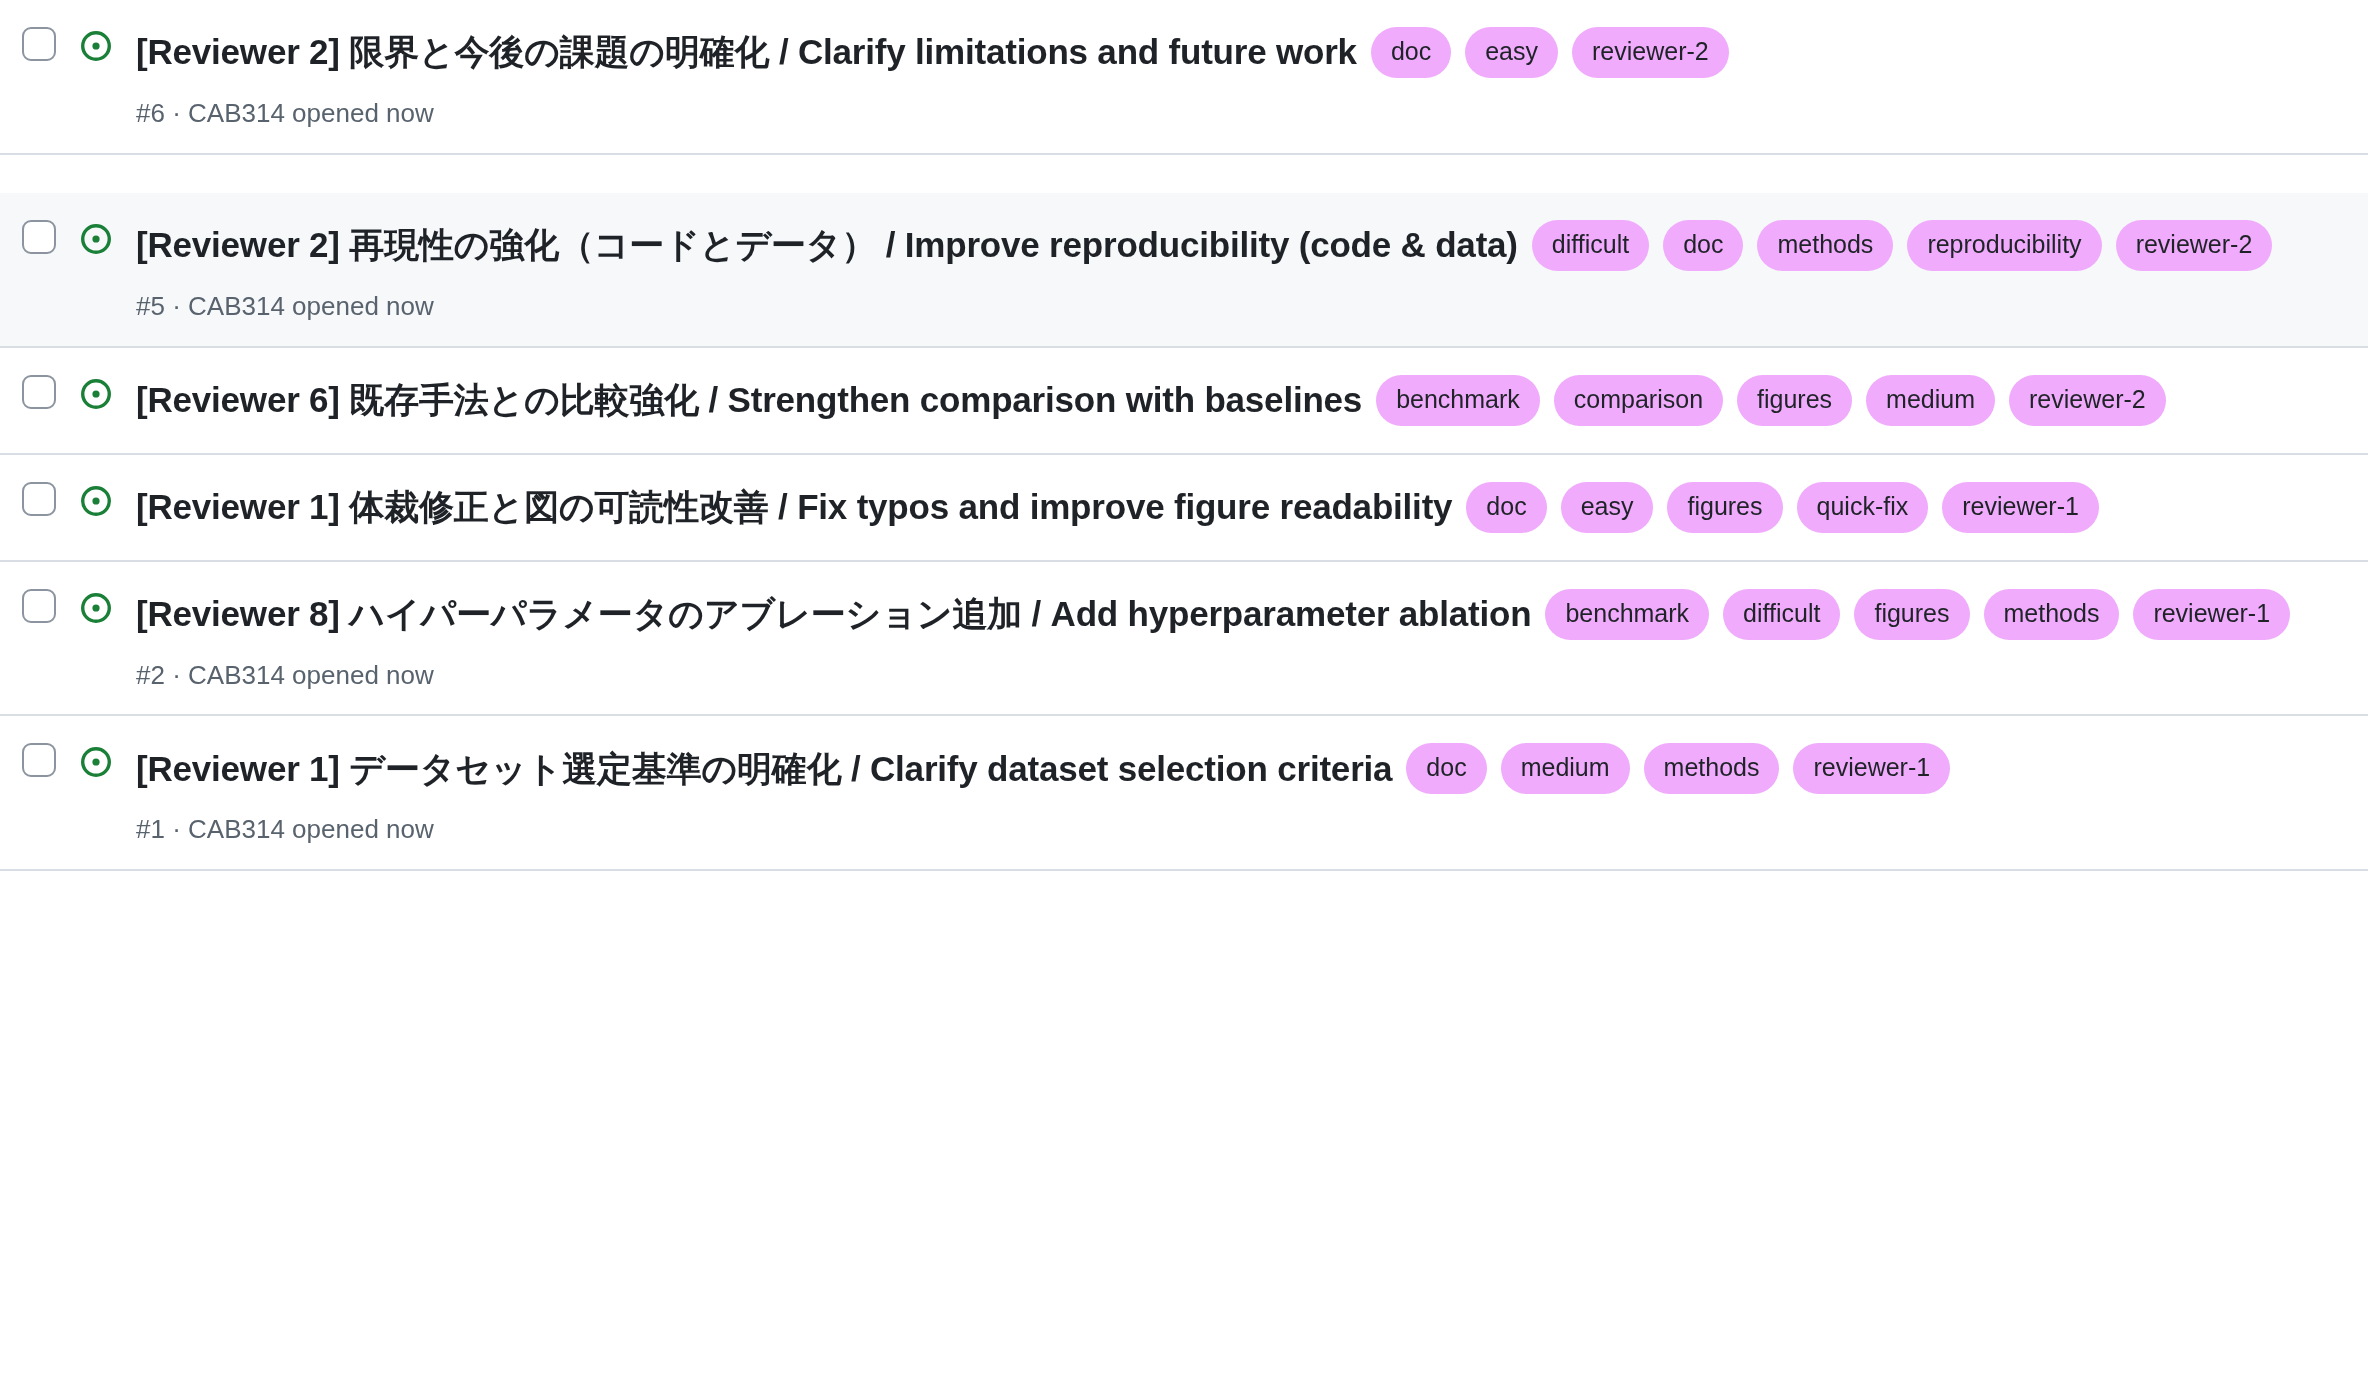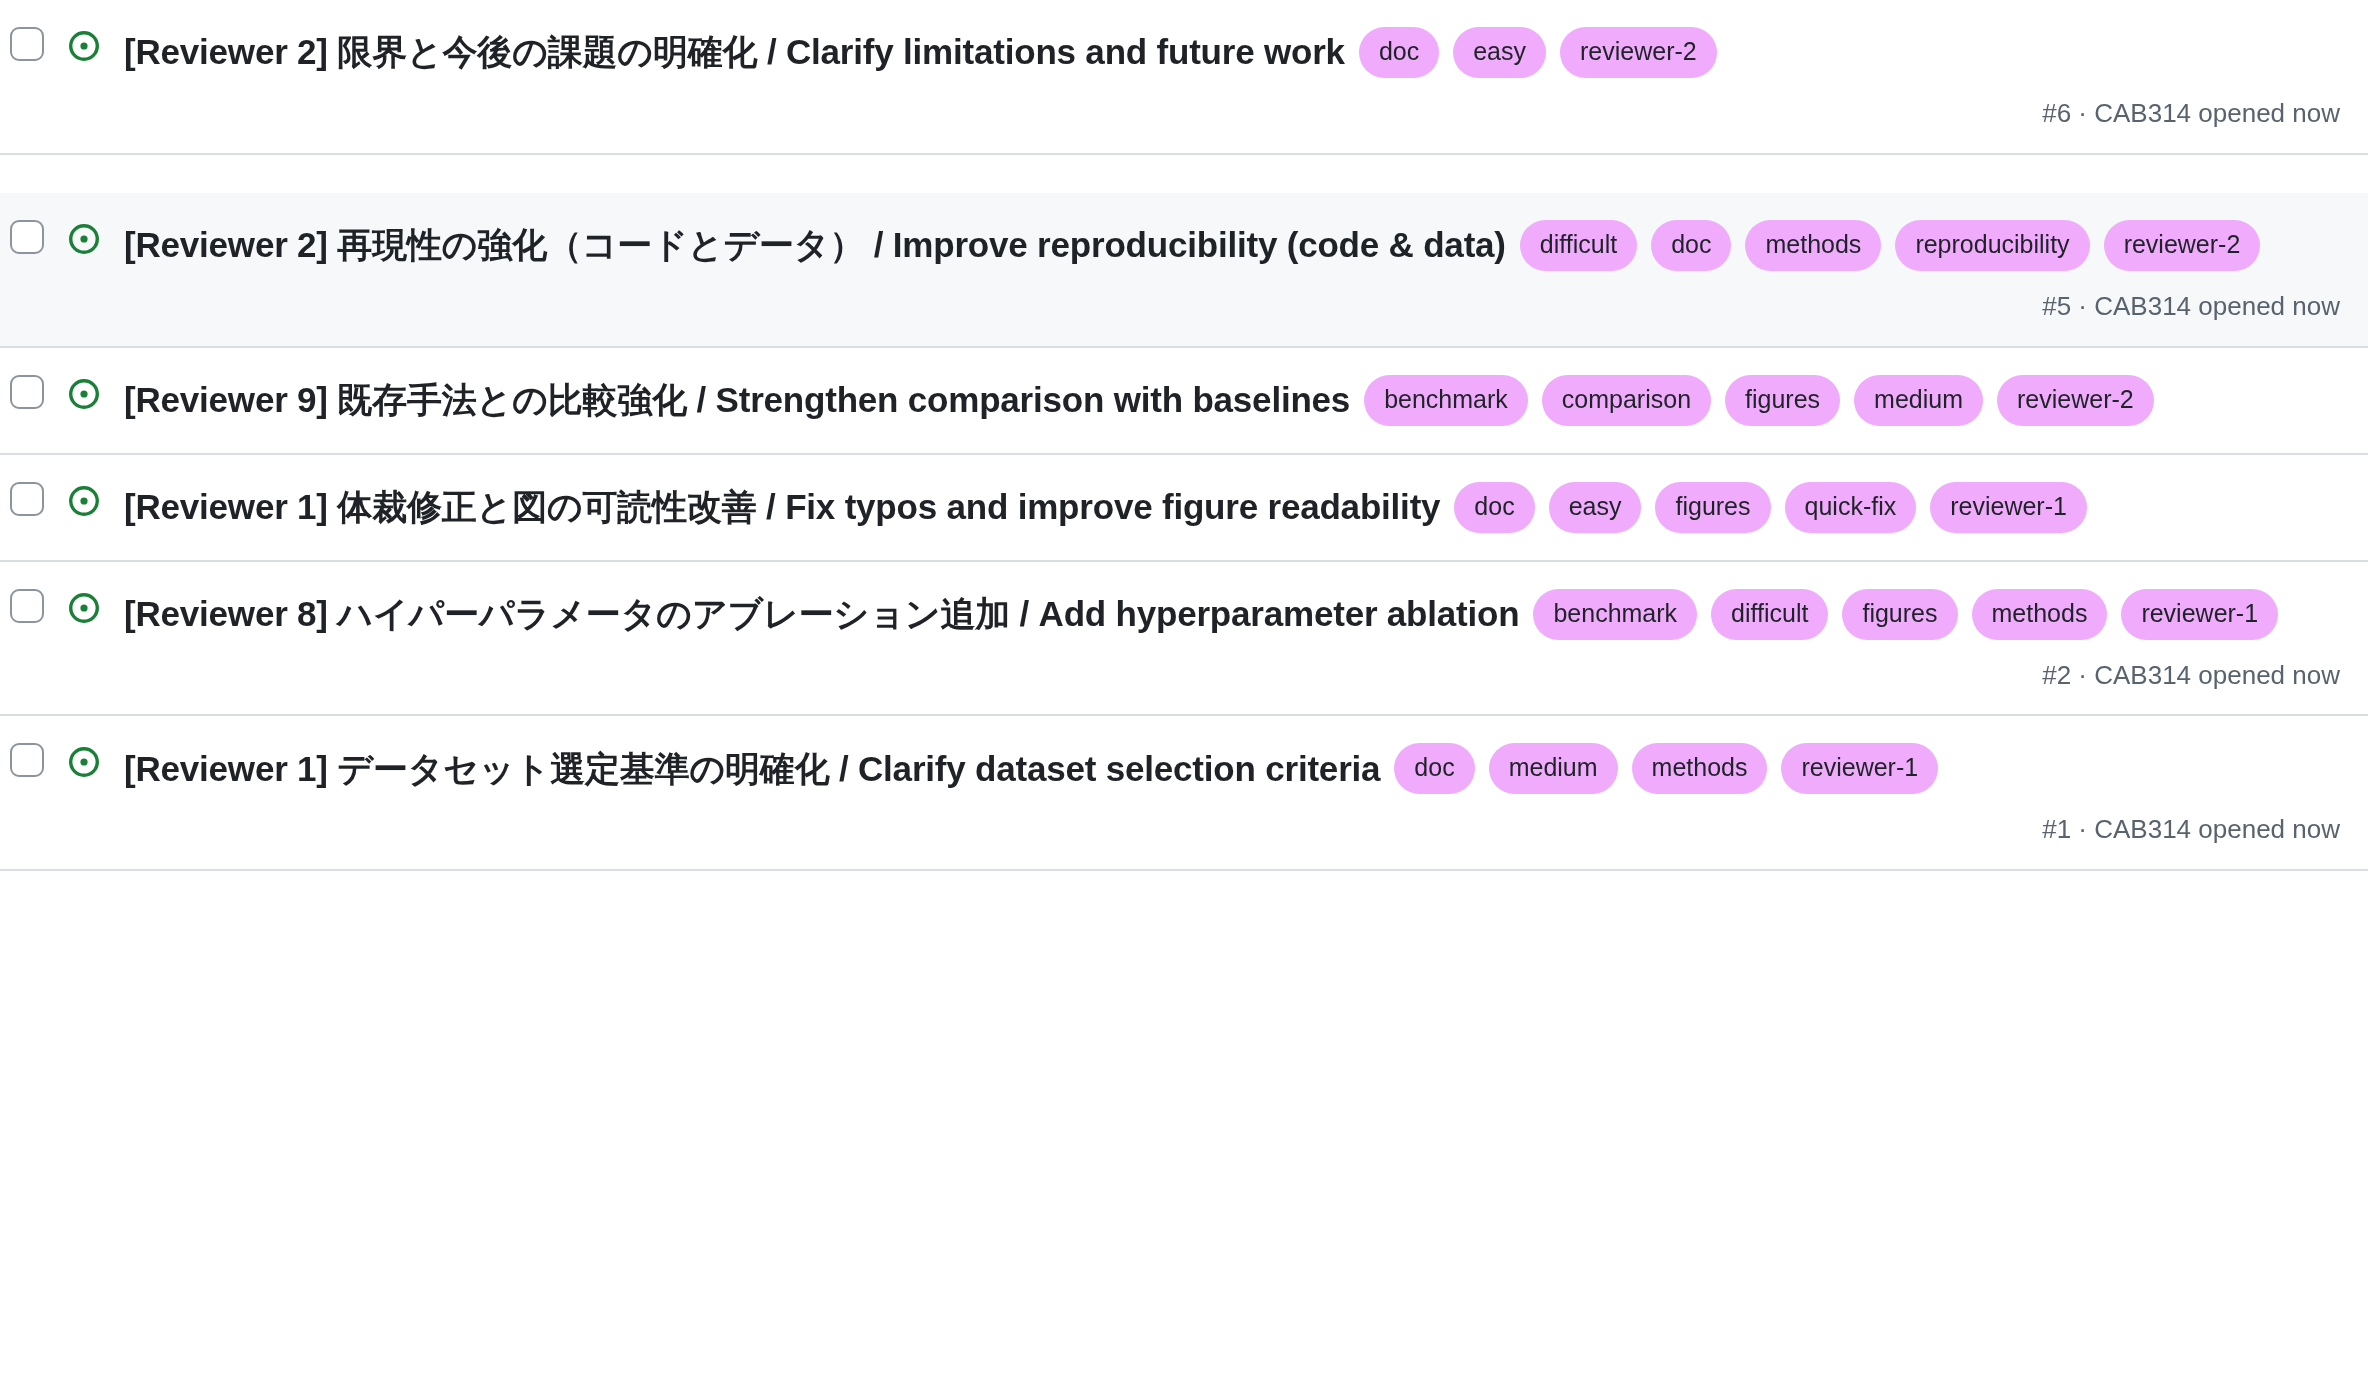--- a/index.html
+++ b/index.html
@@ -12,24 +12,23 @@
   }
   .issue-list {
     width: 2368px;
     display: flex;
     flex-direction: column;
   }
   .issue-row {
     position: relative;
     display: flex;
     align-items: flex-start;
-    padding: 22px 28px 22px 10px;
+    padding: 22px 28px 22px 22px;
     border-bottom: 2px solid #d8dee4;
     background: #ffffff;
-    text-align: right;
   }
   .issue-row.highlight { background: #f6f8fa; margin-top: 38px; }
   .issue-row:first-child { border-top: none; }
 
   .row-checkbox {
     flex: 0 0 auto;
     width: 34px;
     height: 34px;
     border: 2.5px solid #8c959f;
     border-radius: 9px;
@@ -137,21 +136,21 @@
     <div class="issue-row">
       <div class="row-checkbox"></div>
       <span class="row-icon">
         <svg width="34" height="34" viewBox="0 0 16 16" aria-hidden="true">
           <circle cx="8" cy="8" r="6.25" fill="none" stroke="#1a7f37" stroke-width="1.6"></circle>
           <circle cx="8" cy="8" r="1.7" fill="#1a7f37"></circle>
         </svg>
       </span>
       <div class="row-body">
         <div class="title-line">
-          <span class="issue-title">[Reviewer 9] 既存手法との比較強化 / Strengthen comparison with baselines</span>
+          <span class="issue-title">[Reviewer 6] 既存手法との比較強化 / Strengthen comparison with baselines</span>
           <span class="label-pill">benchmark</span>
           <span class="label-pill">comparison</span>
           <span class="label-pill">figures</span>
           <span class="label-pill">medium</span>
           <span class="label-pill">reviewer-2</span>
         </div>
       </div>
     </div>
     <div class="issue-row">
       <div class="row-checkbox"></div>

